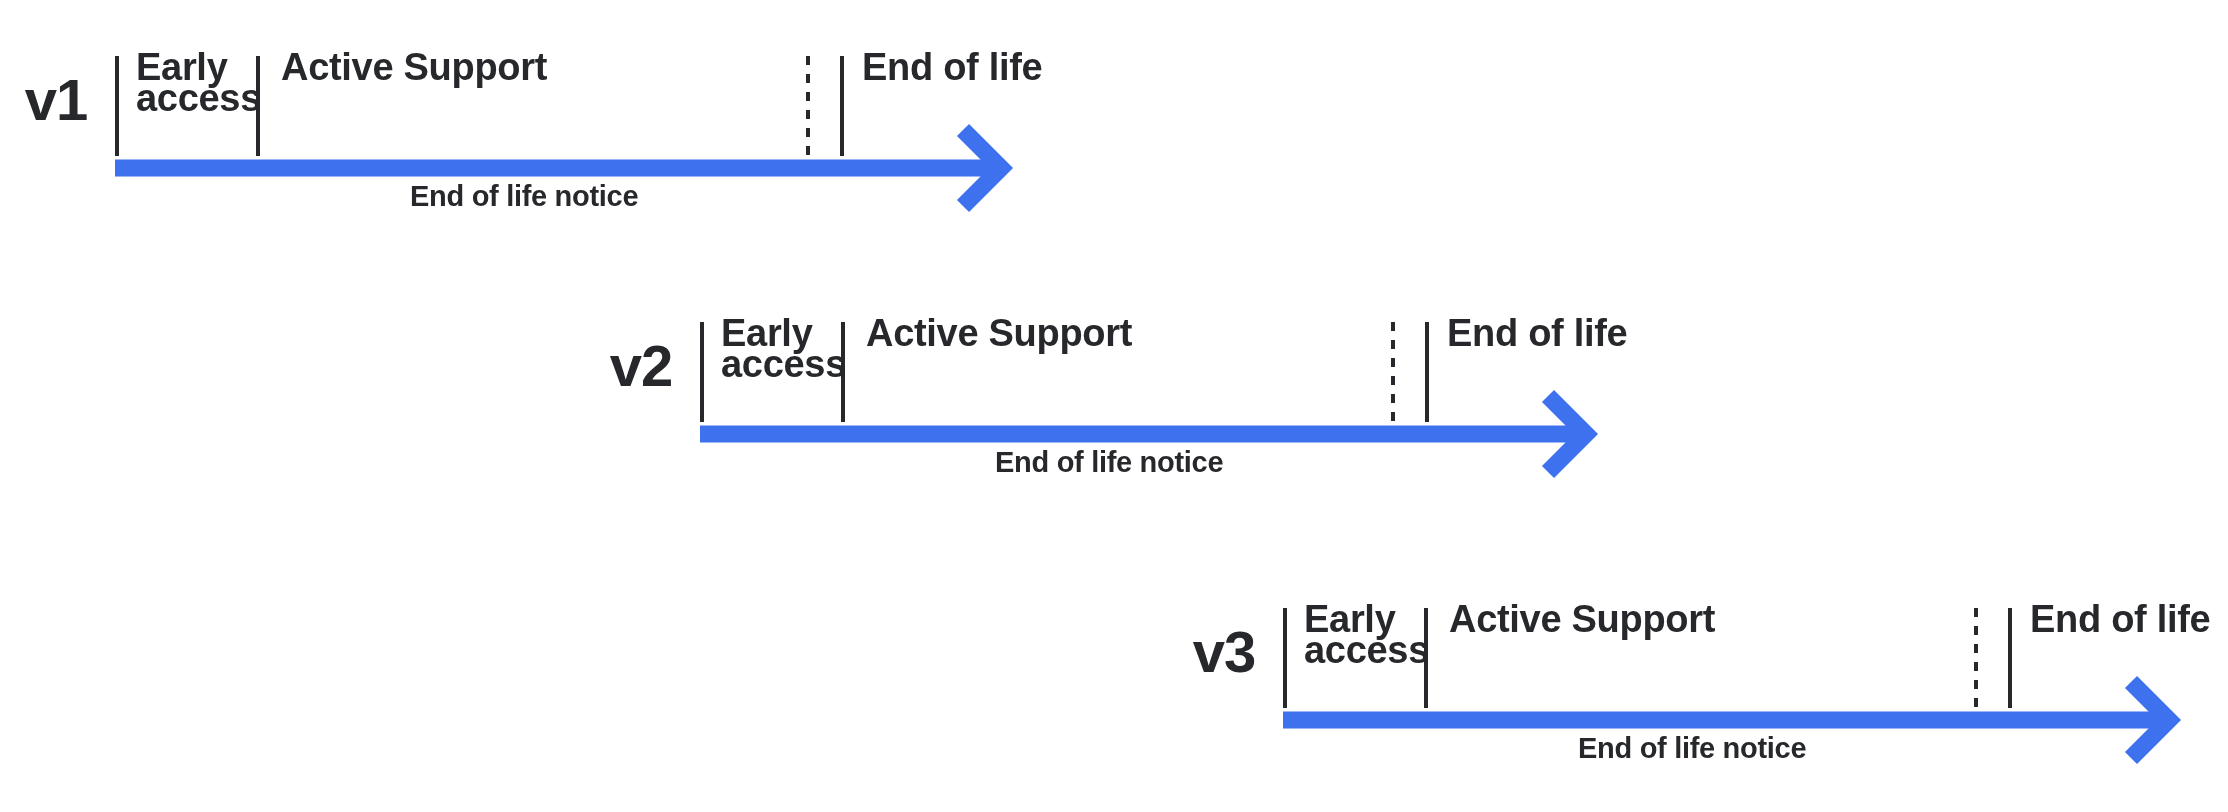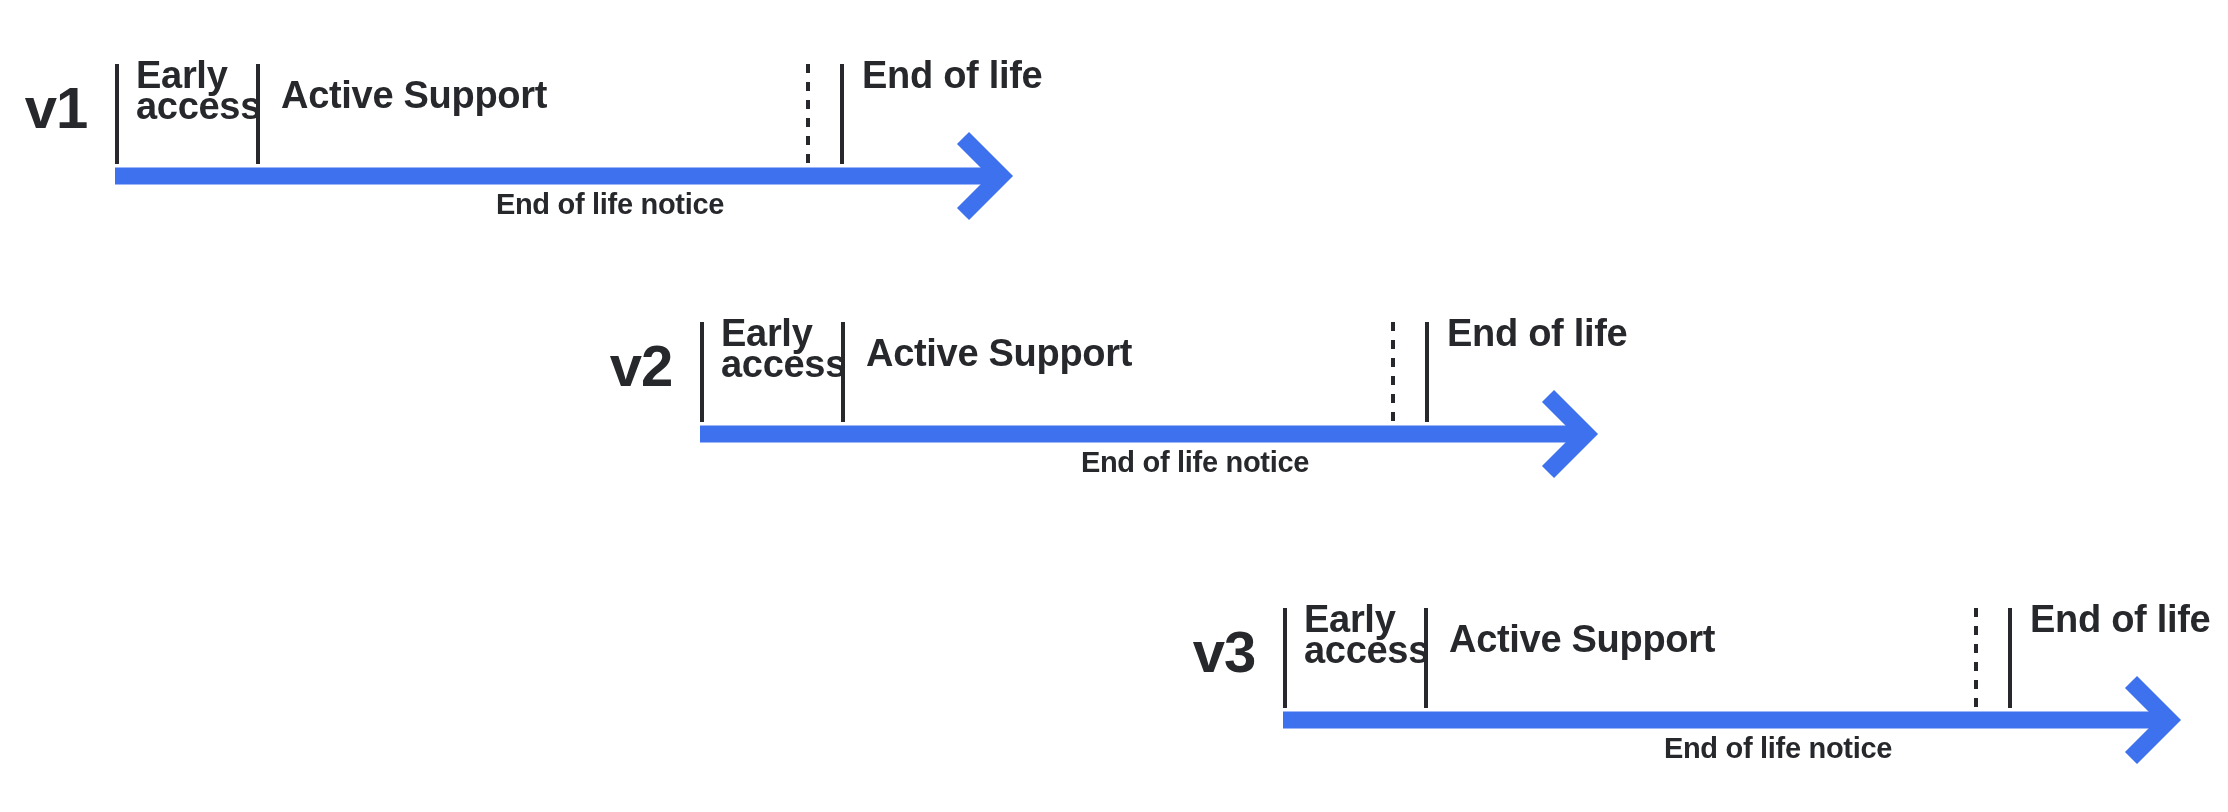--- a/index.html
+++ b/index.html
@@ -14,21 +14,21 @@
     font-family: "Liberation Sans", sans-serif;
     font-weight: 700;
     color: #26282B;
     overflow: hidden;
   }
   .timeline {
     position: absolute;
     width: 1070px;
     height: 220px;
   }
-  .tl-1 { left: 0px;    top: 16px; }
+  .tl-1 { left: 0px;    top: 8px; }
   .tl-2 { left: 585px;  top: 274px; }
   .tl-3 { left: 1168px; top: 560px; }
 
   .graphic {
     position: absolute;
     left: 0;
     top: 0;
     width: 1070px;
     height: 220px;
   }
@@ -48,28 +48,28 @@
     font-size: 38px;
     line-height: 31px;
     letter-spacing: -0.3px;
     white-space: nowrap;
   }
   .label.early {
     left: 136px;
     width: 110px;
     white-space: normal;
   }
-  .label.active { left: 281px; margin-top: 20px; }
+  .label.active { left: 281px; }
   .label.eol    { left: 862px; }
   .label.notice {
     position: absolute;
     top: 173px;
     left: 410px;
     width: 400px;
-    text-align: center;
+    text-align: left;
     font-size: 29px;
     line-height: 31px;
     letter-spacing: -0.3px;
     white-space: nowrap;
   }
 </style>
 </head>
 <body>
 
 <div class="timeline tl-1">

